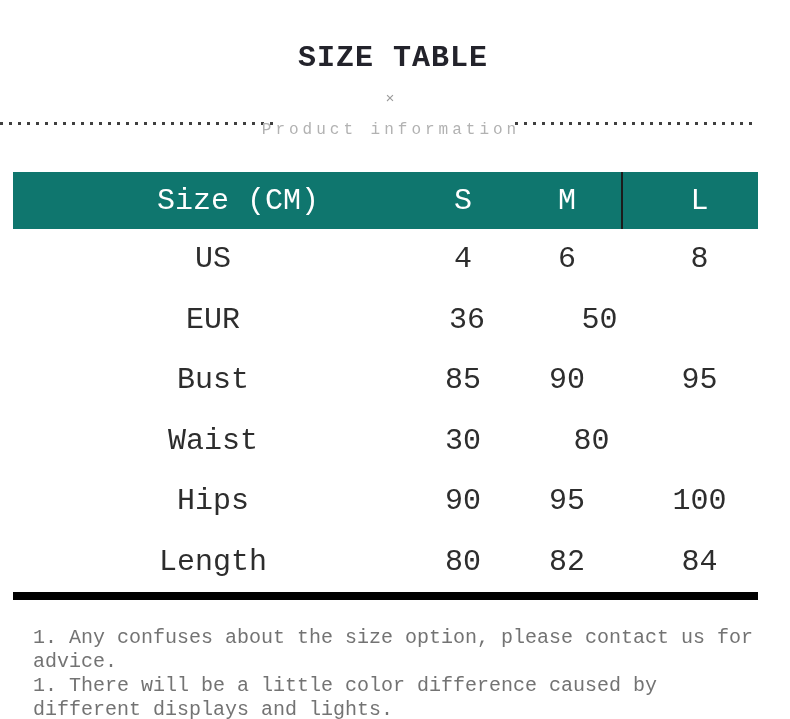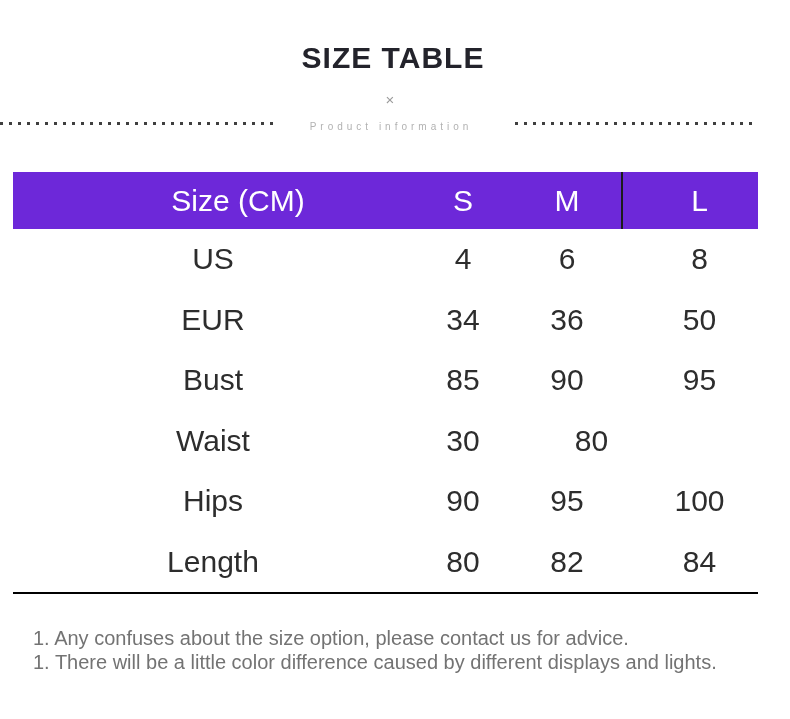--- a/index.html
+++ b/index.html
@@ -2,21 +2,21 @@
 <html><head>
 <meta charset="utf-8">
 <style>
   html, body { margin: 0; padding: 0; background: #ffffff; }
   .page {
     position: relative;
     width: 758px;
     height: 719px;
     background: #ffffff;
     overflow: hidden;
-    font-family: Liberation Sans, sans-serif;
+    font-family: Liberation Mono, monospace;
   }
   .title {
     position: absolute;
     top: 41px; left: 0;
     width: 786px;
     margin: 0;
     text-align: center;
     font-size: 30px;
     font-weight: 700;
     letter-spacing: 1px;
@@ -28,21 +28,21 @@
     width: 780px;
     text-align: center;
     font-size: 15px;
     color: #9b9b9b;
   }
   .divider-label {
     position: absolute;
     top: 121px; left: 0;
     width: 782px;
     text-align: center;
-    font-size: 10px;
+    font-size: 16px;
     letter-spacing: 4px;
     color: #b2b2b2;
   }
   .dotline {
     position: absolute;
     top: 122px;
     height: 3px;
     background-image: repeating-linear-gradient(to right, #3f3f3f 0 3px, transparent 3px 9px);
   }
   .dotline.left  { left: 0;     width: 278px; }
@@ -51,36 +51,36 @@
   .size-table {
     position: absolute;
     left: 13px; top: 172px;
     width: 765px;
   }
   .thead {
     position: relative;
     display: flex;
     align-items: center;
     height: 57px;
-    background: #6d28d9;
+    background: #0f766e;
     color: #ffffff;
   }
   .th, .td { text-align: center; font-size: 30px; }
   .c0 { width: 400px; }
   .c1 { width: 100px; }
   .c2 { width: 108px; }
   .c3 { width: 157px; }
   .th.c0 { padding-left: 50px; box-sizing: border-box; }
   .seam {
     position: absolute;
     left: 608px; top: 0;
     width: 2px; height: 100%;
     background: #1c1c1c;
   }
-  .tbody { border-bottom: 2px solid #000000; }
+  .tbody { border-bottom: 8px solid #000000; }
   .trow {
     display: flex;
     align-items: center;
     height: 60.5px;
   }
   .td { color: #2d2d2d; }
 
   .notes {
     position: absolute;
     left: 33px; top: 626px;
@@ -113,21 +113,20 @@
     <div class="tbody" id="tbody">
   <div class="trow">
     <div class="td c0">US</div>
     <div class="td c1">4</div>
     <div class="td c2">6</div>
     <div class="td c3">8</div>
   </div>
 
   <div class="trow">
     <div class="td c0">EUR</div>
-    <div class="td c1">34</div>
     <div class="td c2">36</div>
     <div class="td c3">50</div>
   </div>
 
   <div class="trow">
     <div class="td c0">Bust</div>
     <div class="td c1">85</div>
     <div class="td c2">90</div>
     <div class="td c3">95</div>
   </div>

